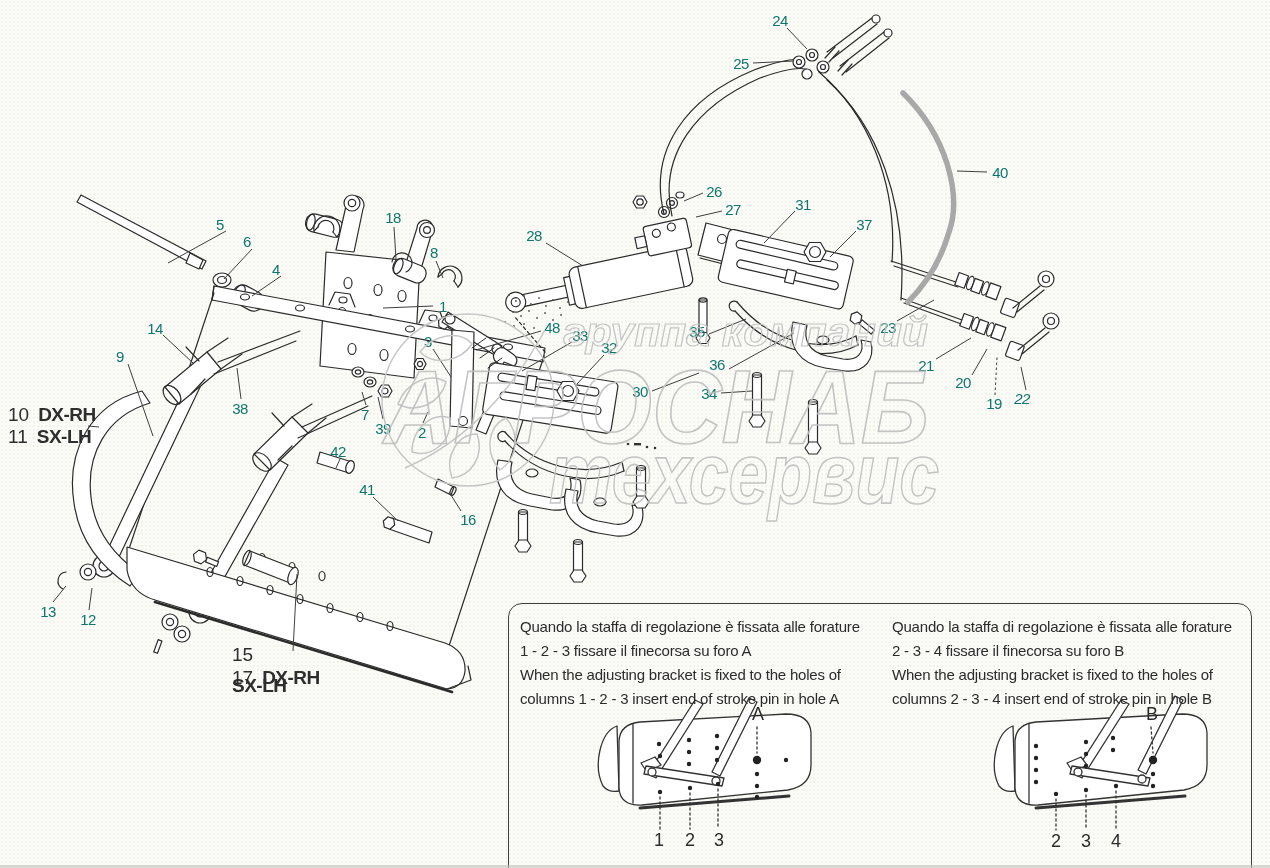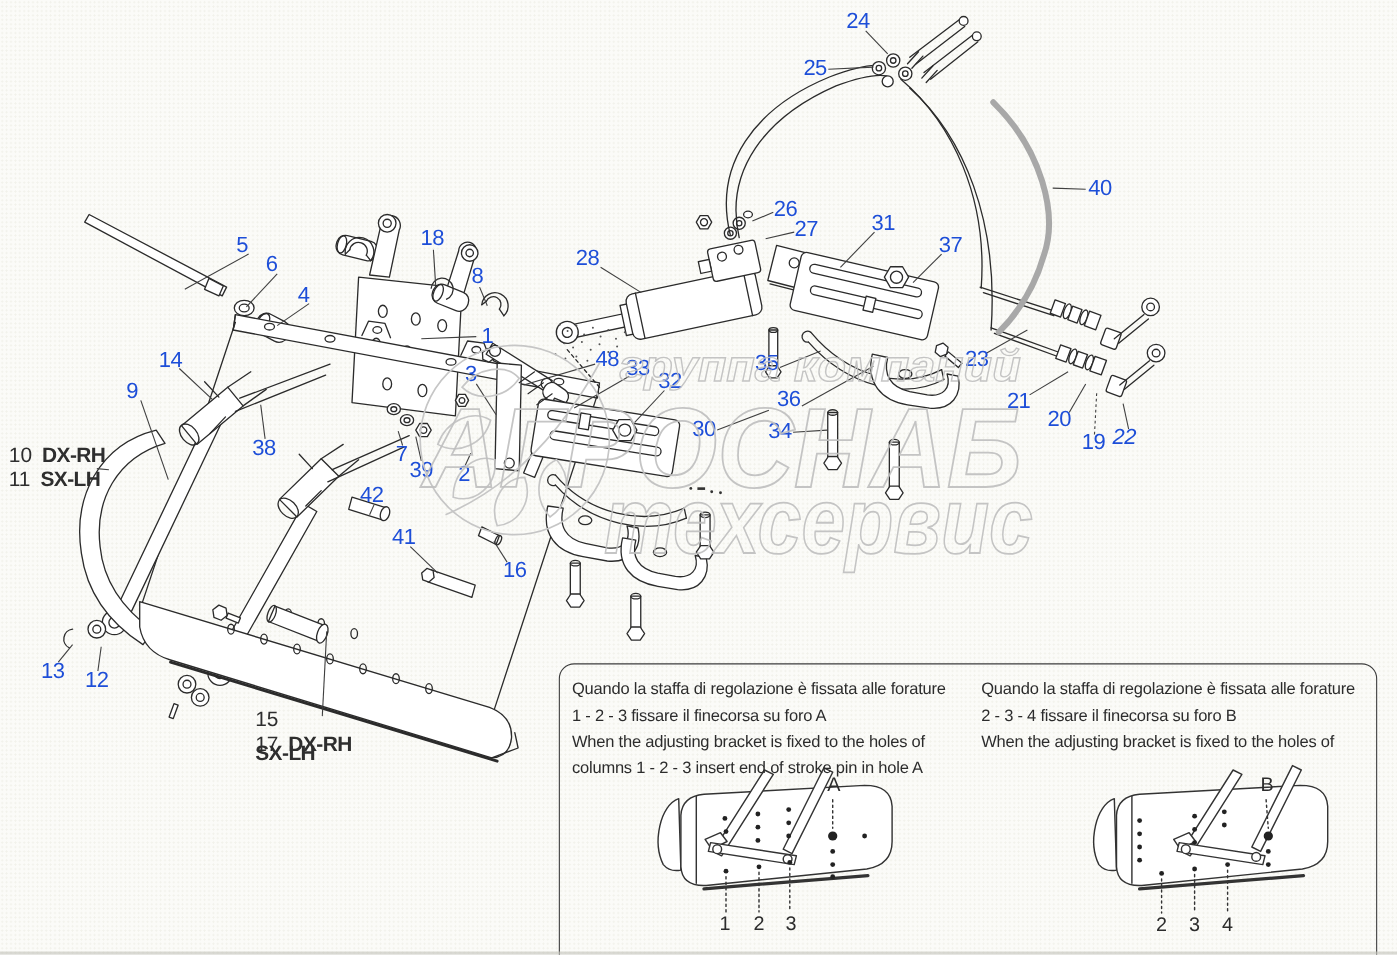--- a/index.html
+++ b/index.html
@@ -12,21 +12,21 @@
   .paper-texture{
     position:absolute;inset:0;
     background-image:radial-gradient(rgba(195,195,170,.16) 1px, transparent 1px);
     background-size:4px 4px;pointer-events:none;
   }
   svg.art{position:absolute;left:0;top:0;pointer-events:none;}
   svg.wm{position:absolute;left:0;top:0;pointer-events:none;}
   .callouts{position:absolute;inset:0;pointer-events:none;}
   .callout{
     position:absolute;transform:translate(-50%,-50%);
-    font-size:20px;color:#1d4ed8;letter-spacing:-0.5px;white-space:nowrap;
+    font-size:15px;color:#0f766e;letter-spacing:-0.5px;white-space:nowrap;
   }
   .side-label{
     position:absolute;display:flex;gap:9px;font-size:19px;color:#2e2e2e;white-space:nowrap;
   }
   .side-label .code{font-weight:bold;letter-spacing:-0.5px;}
   .infobox{
     position:absolute;left:508px;top:603px;width:744px;height:285px;
     border:1.6px solid #3d3d3d;border-radius:14px;box-sizing:border-box;padding-left:21px;
   }
   .infobox .col{position:absolute;top:11px;}
@@ -616,20 +616,21 @@
     <div class="col a">
       <p>Quando la staffa di regolazione è fissata alle forature</p>
       <p>1 - 2 - 3 fissare il finecorsa su foro A</p>
       <p>When the adjusting bracket is fixed to the holes of</p>
       <p>columns 1 - 2 - 3 insert end of stroke pin in hole A</p>
     </div>
     <div class="col b">
       <p>Quando la staffa di regolazione è fissata alle forature</p>
       <p>2 - 3 - 4 fissare il finecorsa su foro B</p>
       <p>When the adjusting bracket is fixed to the holes of</p>
+      <p>columns 2 - 3 - 4 insert end of stroke pin in hole B</p>
     </div>
   </div>
 
   <span class="hole-num" style="left:758px;top:714px">A</span>
   <span class="hole-num" style="left:1152px;top:714px">B</span>
   <span class="hole-num" style="left:659px;top:840px">1</span>
   <span class="hole-num" style="left:690px;top:840px">2</span>
   <span class="hole-num" style="left:719px;top:840px">3</span>
   <span class="hole-num" style="left:1056px;top:841px">2</span>
   <span class="hole-num" style="left:1086px;top:841px">3</span>

